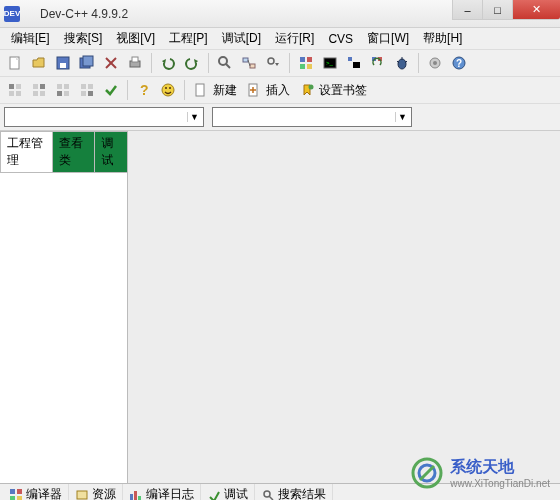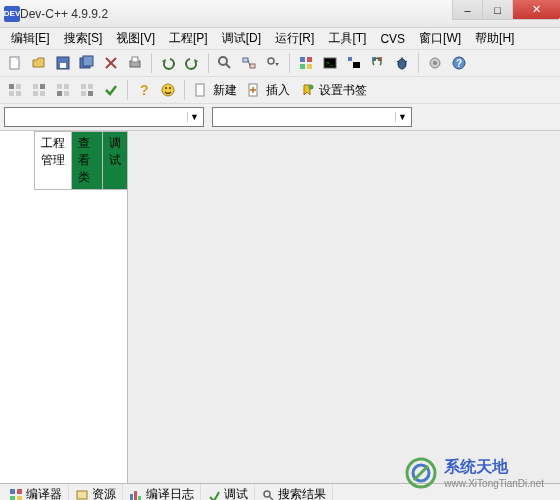--- a/index.html
+++ b/index.html
@@ -1,20 +1,20 @@
 <!DOCTYPE html>
 <html><head>
 <meta charset="utf-8">
 <style>
 * { box-sizing: border-box; margin: 0; padding: 0; font-family: "Microsoft YaHei", "SimSun", Tahoma, sans-serif; }
 body { width: 560px; height: 500px; background: #fff; overflow: hidden; position: relative; }
 
 
 .titlebar { height: 28px; background: linear-gradient(to bottom, #f8f8f8, #e8e8e8); border-bottom: 1px solid #d0d0d0; display: flex; align-items: center; padding: 0 4px; position: relative; }
-.titlebar .app-icon { width: 16px; height: 16px; background: #3a5fc8; border-radius: 2px; margin-right: 0; display: flex; align-items: center; justify-content: center; color: #fff; font-size: 8px; font-weight: bold; }
+.titlebar .app-icon { width: 16px; height: 16px; background: #3a5fc8; border-radius: 2px; margin-right: 20px; display: flex; align-items: center; justify-content: center; color: #fff; font-size: 8px; font-weight: bold; }
 .titlebar .title { font-size: 12px; color: #333; }
 .titlebar .window-controls { position: absolute; right: 0; top: 0; display: flex; }
 .wc-btn { width: 30px; height: 20px; display: flex; align-items: center; justify-content: center; font-size: 11px; background: linear-gradient(to bottom, #e8e8e8, #d8d8d8); border-left: 1px solid #ccc; border-bottom: 1px solid #ccc; cursor: pointer; }
 .wc-btn.min { }
 .wc-btn.max { }
 .wc-btn.close { background: linear-gradient(to bottom, #e06860, #c83830); color: #fff; border-bottom-right-radius: 3px; width: 48px; }
 
 
 .menubar { height: 22px; background: #f0f0f0; display: flex; align-items: center; padding: 0 4px; font-size: 12px; border-bottom: 1px solid #ddd; }
 .menubar .menu-item { padding: 2px 7px; cursor: pointer; }
@@ -26,33 +26,33 @@
 .tb-labeled { display: flex; align-items: center; gap: 5px; padding: 0 4px; height: 22px; cursor: pointer; font-size: 12px; }
 
 
 .combo-row { display: flex; align-items: center; padding: 3px 4px; background: #f0f0f0; border-bottom: 1px solid #ccc; gap: 8px; }
 .combo { height: 20px; background: #fff; border: 1px solid #7a7a7a; display: flex; align-items: center; justify-content: flex-end; padding: 0 2px; cursor: pointer; }
 .combo .arrow { width: 14px; text-align: center; font-size: 9px; border-left: 1px solid #ccc; }
 
 
 .main-area { display: flex; height: 352px; }
 .side-panel { width: 128px; border-right: 1px solid #bbb; display: flex; flex-direction: column; background: #fff; }
-.side-tabs { display: flex; font-size: 12px; border-bottom: 1px solid #bbb; margin-left: 34px; }
+.side-tabs { display: flex; font-size: 12px; border-bottom: 1px solid #bbb; }
 .side-tab { padding: 3px 6px; border: 1px solid #bbb; border-bottom: none; margin-right: -1px; background: #15803d; cursor: pointer; }
 .side-tab.active { background: #fff; }
 .side-content { flex: 1; background: #fff; }
 .editor-area { flex: 1; background: #ededed; position: relative; }
 
 
 .bottom-tabs { height: 22px; background: #f0f0f0; border-top: 1px solid #bbb; display: flex; align-items: center; padding: 0 4px; font-size: 12px; gap: 1px; }
 .btab { display: flex; align-items: center; gap: 4px; padding: 2px 6px; cursor: pointer; border-right: 1px solid #ddd; }
 .btab-icon { width: 12px; height: 12px; display: inline-block; }
 
 
-.watermark { position: absolute; right: 16px; bottom: 10px; display: flex; align-items: center; gap: 6px; pointer-events: none; }
+.watermark { position: absolute; right: 10px; bottom: 10px; display: flex; align-items: center; gap: 6px; pointer-events: none; }
 .wm-icon { width: 34px; height: 34px; }
 .wm-text { display: flex; flex-direction: column; }
 .wm-text .zh { font-size: 16px; font-weight: bold; color: #3a5fc8; }
 .wm-text .url { font-size: 10px; color: #888; }
 
 
 svg { display: block; }
 </style>
 </head>
 <body>
@@ -67,21 +67,20 @@
   </div>
 </div>
 
 <div class="menubar">
   <div class="menu-item">编辑[E]</div>
   <div class="menu-item">搜索[S]</div>
   <div class="menu-item">视图[V]</div>
   <div class="menu-item">工程[P]</div>
   <div class="menu-item">调试[D]</div>
   <div class="menu-item">运行[R]</div>
-  <div class="menu-item">工具[T]</div>
   <div class="menu-item">CVS</div>
   <div class="menu-item">窗口[W]</div>
   <div class="menu-item">帮助[H]</div>
 </div>
 
 <div class="toolbar">
   <div class="tb-btn">
       <svg width="16" height="16">
         <rect x="3" y="2" width="9" height="12" fill="#fff" stroke="#888"></rect>
         <path d="M9 2 L12 5 L9 5 Z" fill="#ddd"></path>

